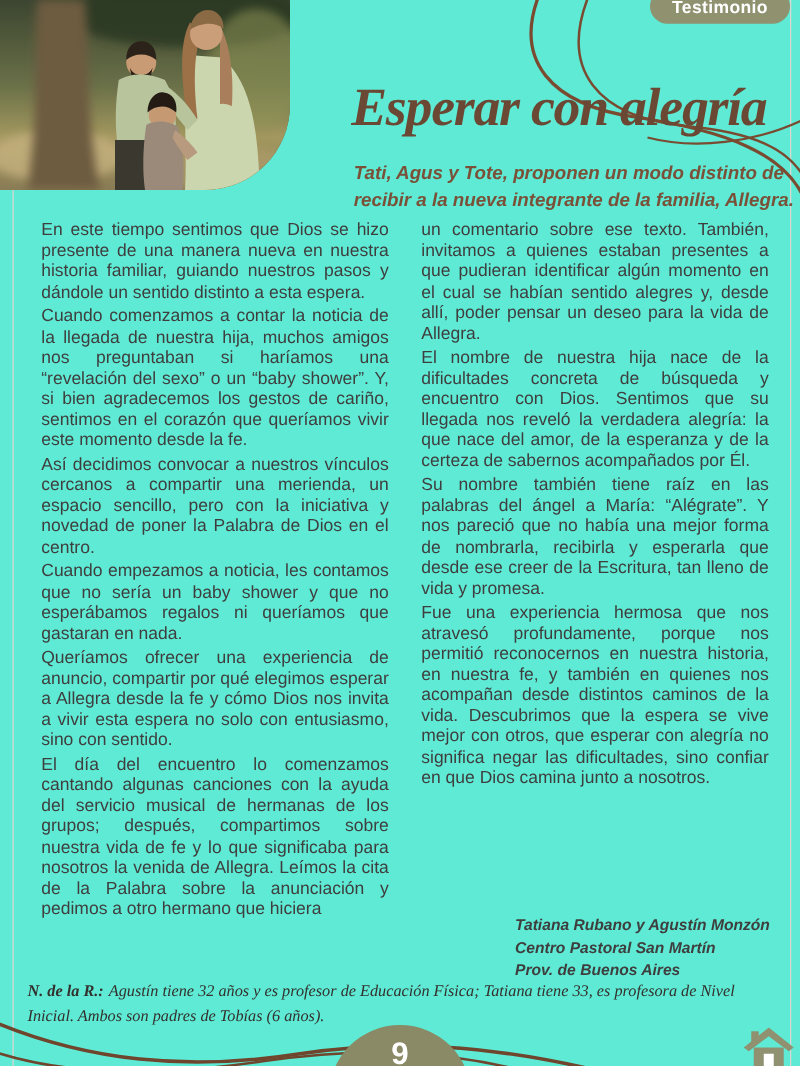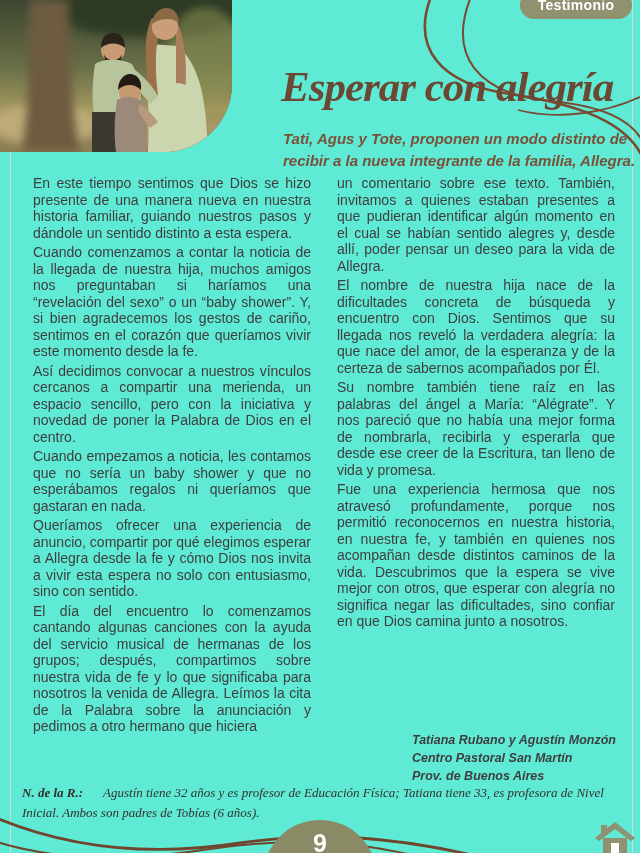--- a/index.html
+++ b/index.html
@@ -48,21 +48,21 @@
     font-weight:bold;font-style:italic;font-size:12.5px;line-height:18px;
     color:#3f3e3e;
     margin-top:25px;
   }
   .signature div{margin:0;}
   .footnote{
     position:absolute;left:22px;top:783px;width:592px;margin:0;
     font-family:"Liberation Serif","DejaVu Serif",serif;
     font-style:italic;font-size:13px;line-height:20px;color:#33312e;
   }
-  .footnote b{margin-right:20px;}
+  .footnote b{margin-right:4px;}
   
   .swirl-bottom{position:absolute;left:0;top:795px;pointer-events:none;}
   .page-circle{
     position:absolute;left:263px;top:820px;width:114px;height:114px;
     border-radius:50%;background:#8a8b66;
     display:flex;justify-content:center;align-items:flex-start;
   }
   .page-circle span{
     color:#ffffff;font-weight:bold;font-size:25px;margin-top:9px;
   }

